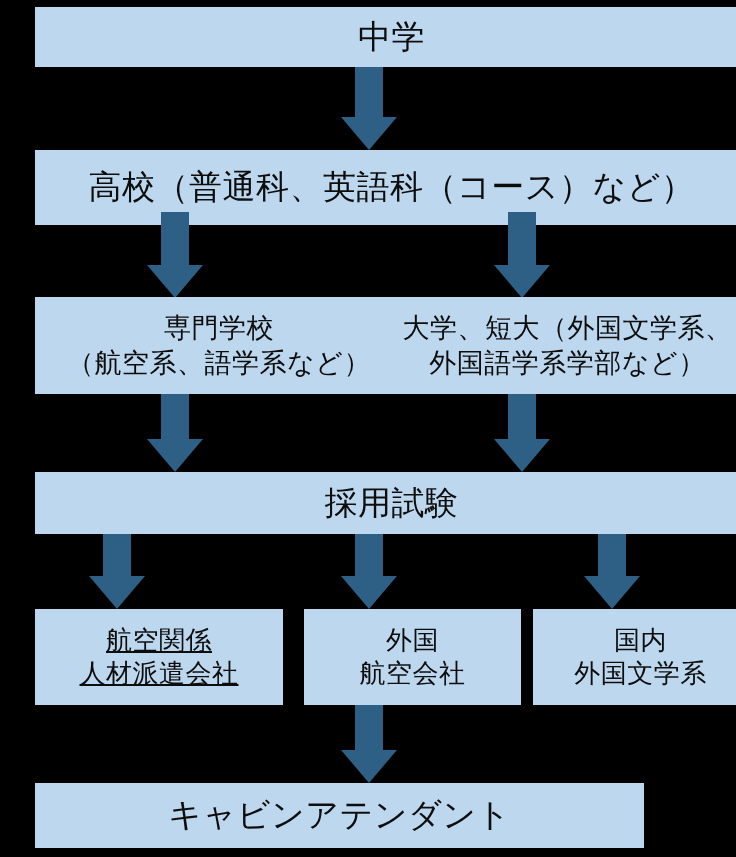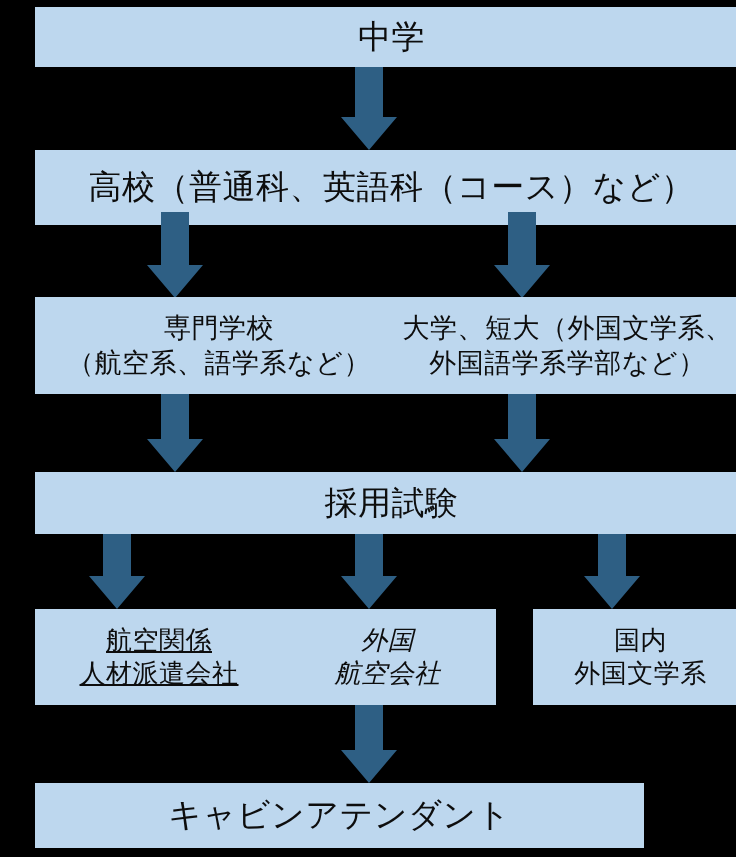--- a/index.html
+++ b/index.html
@@ -101,21 +101,21 @@
 
   <div class="arrow" style="left:584px; top:534px;">
     <svg width="56" height="75" viewBox="0 0 56 75">
       <polygon points="14,0 42,0 42,42 56,42 28,75 0,42 14,42" fill="#2e5f84"></polygon>
     </svg>
   </div>
 
   <div class="node small" style="left:5px; top:609px; width:248px; height:96px;text-decoration:underline;">航空関係
 人材派遣会社</div>
 
-  <div class="node small" style="left:249px; top:609px; width:217px; height:96px;font-style:italic;">外国
+  <div class="node small" style="left:274px; top:609px; width:217px; height:96px;">外国
 航空会社</div>
 
   <div class="node small" style="left:503px; top:609px; width:215px; height:96px;">国内
 外国文学系</div>
 
   <div class="arrow" style="left:341px; top:705px;">
     <svg width="56" height="78" viewBox="0 0 56 78">
       <polygon points="14,0 42,0 42,45 56,45 28,78 0,45 14,45" fill="#2e5f84"></polygon>
     </svg>
   </div>

